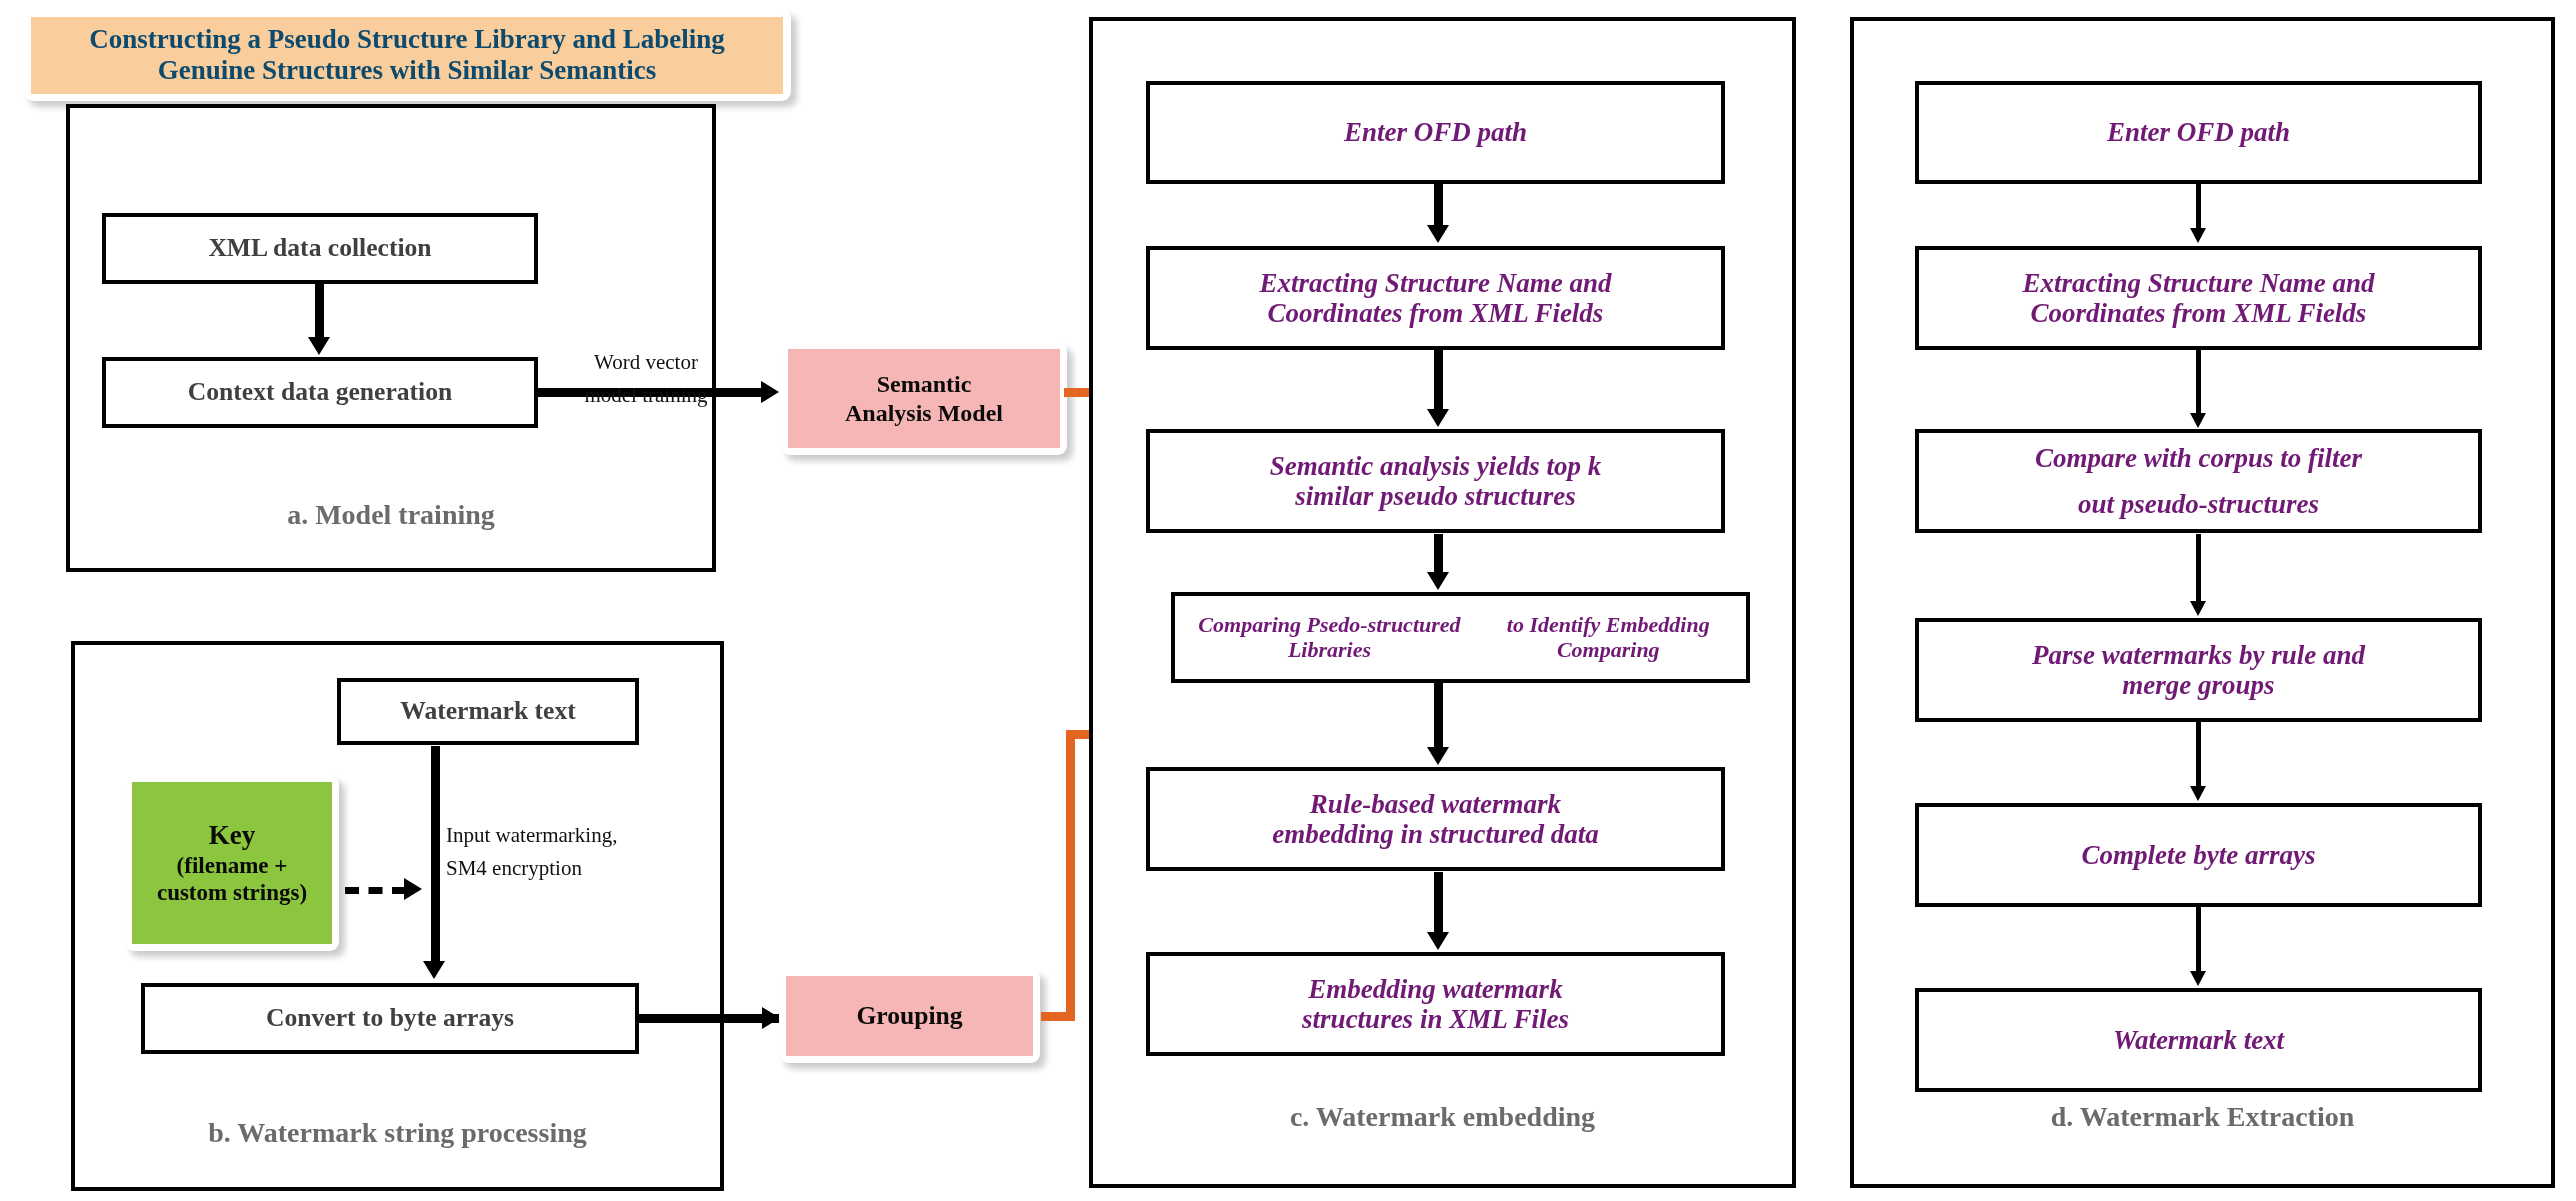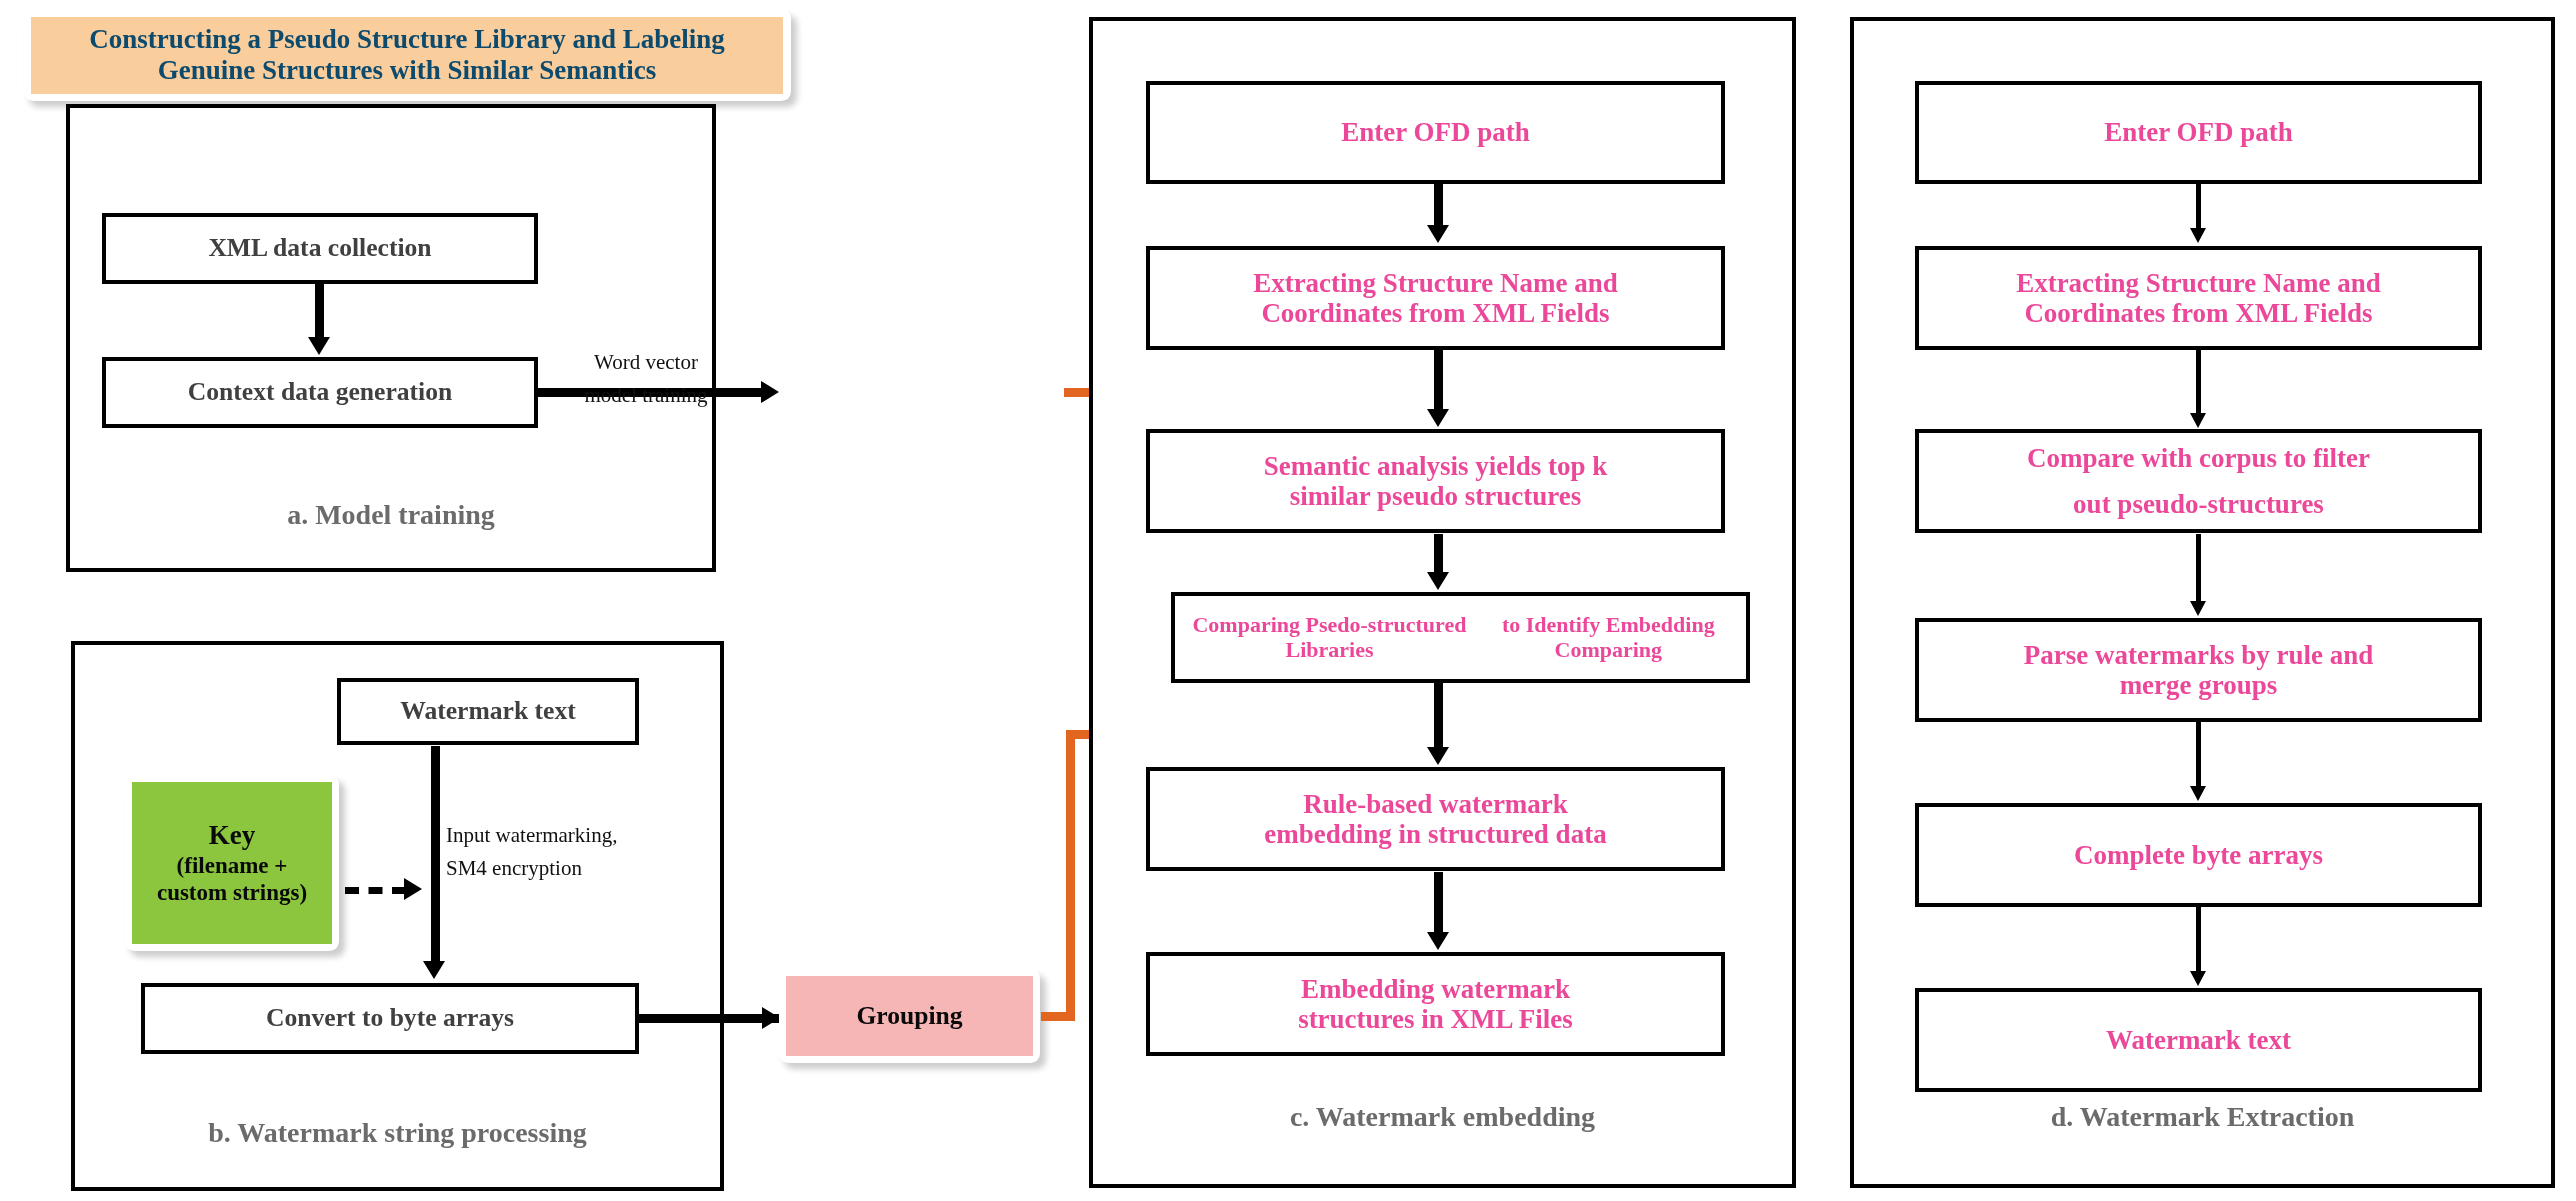--- a/index.html
+++ b/index.html
@@ -36,21 +36,21 @@
     display:flex;
     align-items:center;
     justify-content:center;
     text-align:center;
     font-weight:bold;
     line-height:1.12;
     box-sizing:border-box;
     padding:1.3px 6.7px;
   }
   .pbox.ink{color:#404040;}
-  .pbox.navy{color:#ec4899;}
+  .pbox.navy{color:#701a75;font-style:italic;}
 
   
   .card{
     position:absolute;
     background:#ffffff;
     border-radius:9.4px;
     box-shadow:5.4px 6px 6px rgba(0,0,0,0.20);
     box-sizing:border-box;
     padding:7.4px;
   }
@@ -142,20 +142,26 @@
 
   <div class="elabel" style="left:545px;top:346px;width:202px;font-size:21px;">
     <div>Word vector</div>
     <div>model training</div>
   </div>
 
   <div class="caption" style="left:66px;top:499px;width:650px;font-size:28px;">
     <span>a. Model training</span>
   </div>
 
+  <div class="card" style="left:781px;top:342px;width:286px;height:113px;">
+    <div class="fill pink" style="flex-direction:column;font-size:24px;">
+      <span>Semantic</span>
+      <span>Analysis Model</span>
+    </div>
+  </div>
 
   <div class="oline" style="left:1064px;top:388px;width:350px;height:8.8px;"></div>
   <div class="arrow-right-orange" style="left:1410px;top:379px;"></div>
 
   <div class="abs panel" style="left:71px;top:641px;width:653px;height:550px;"></div>
 
   <div class="pbox ink" style="left:337px;top:678px;width:302px;height:67px;font-size:25.6px;">
     <span>Watermark text</span>
   </div>
 

